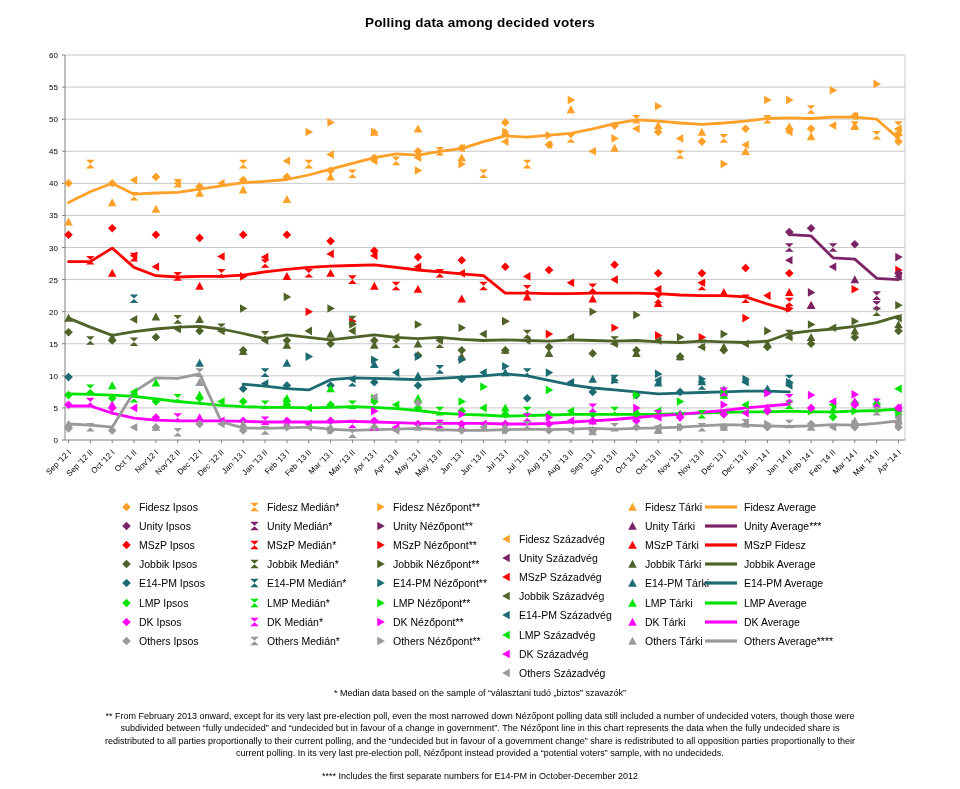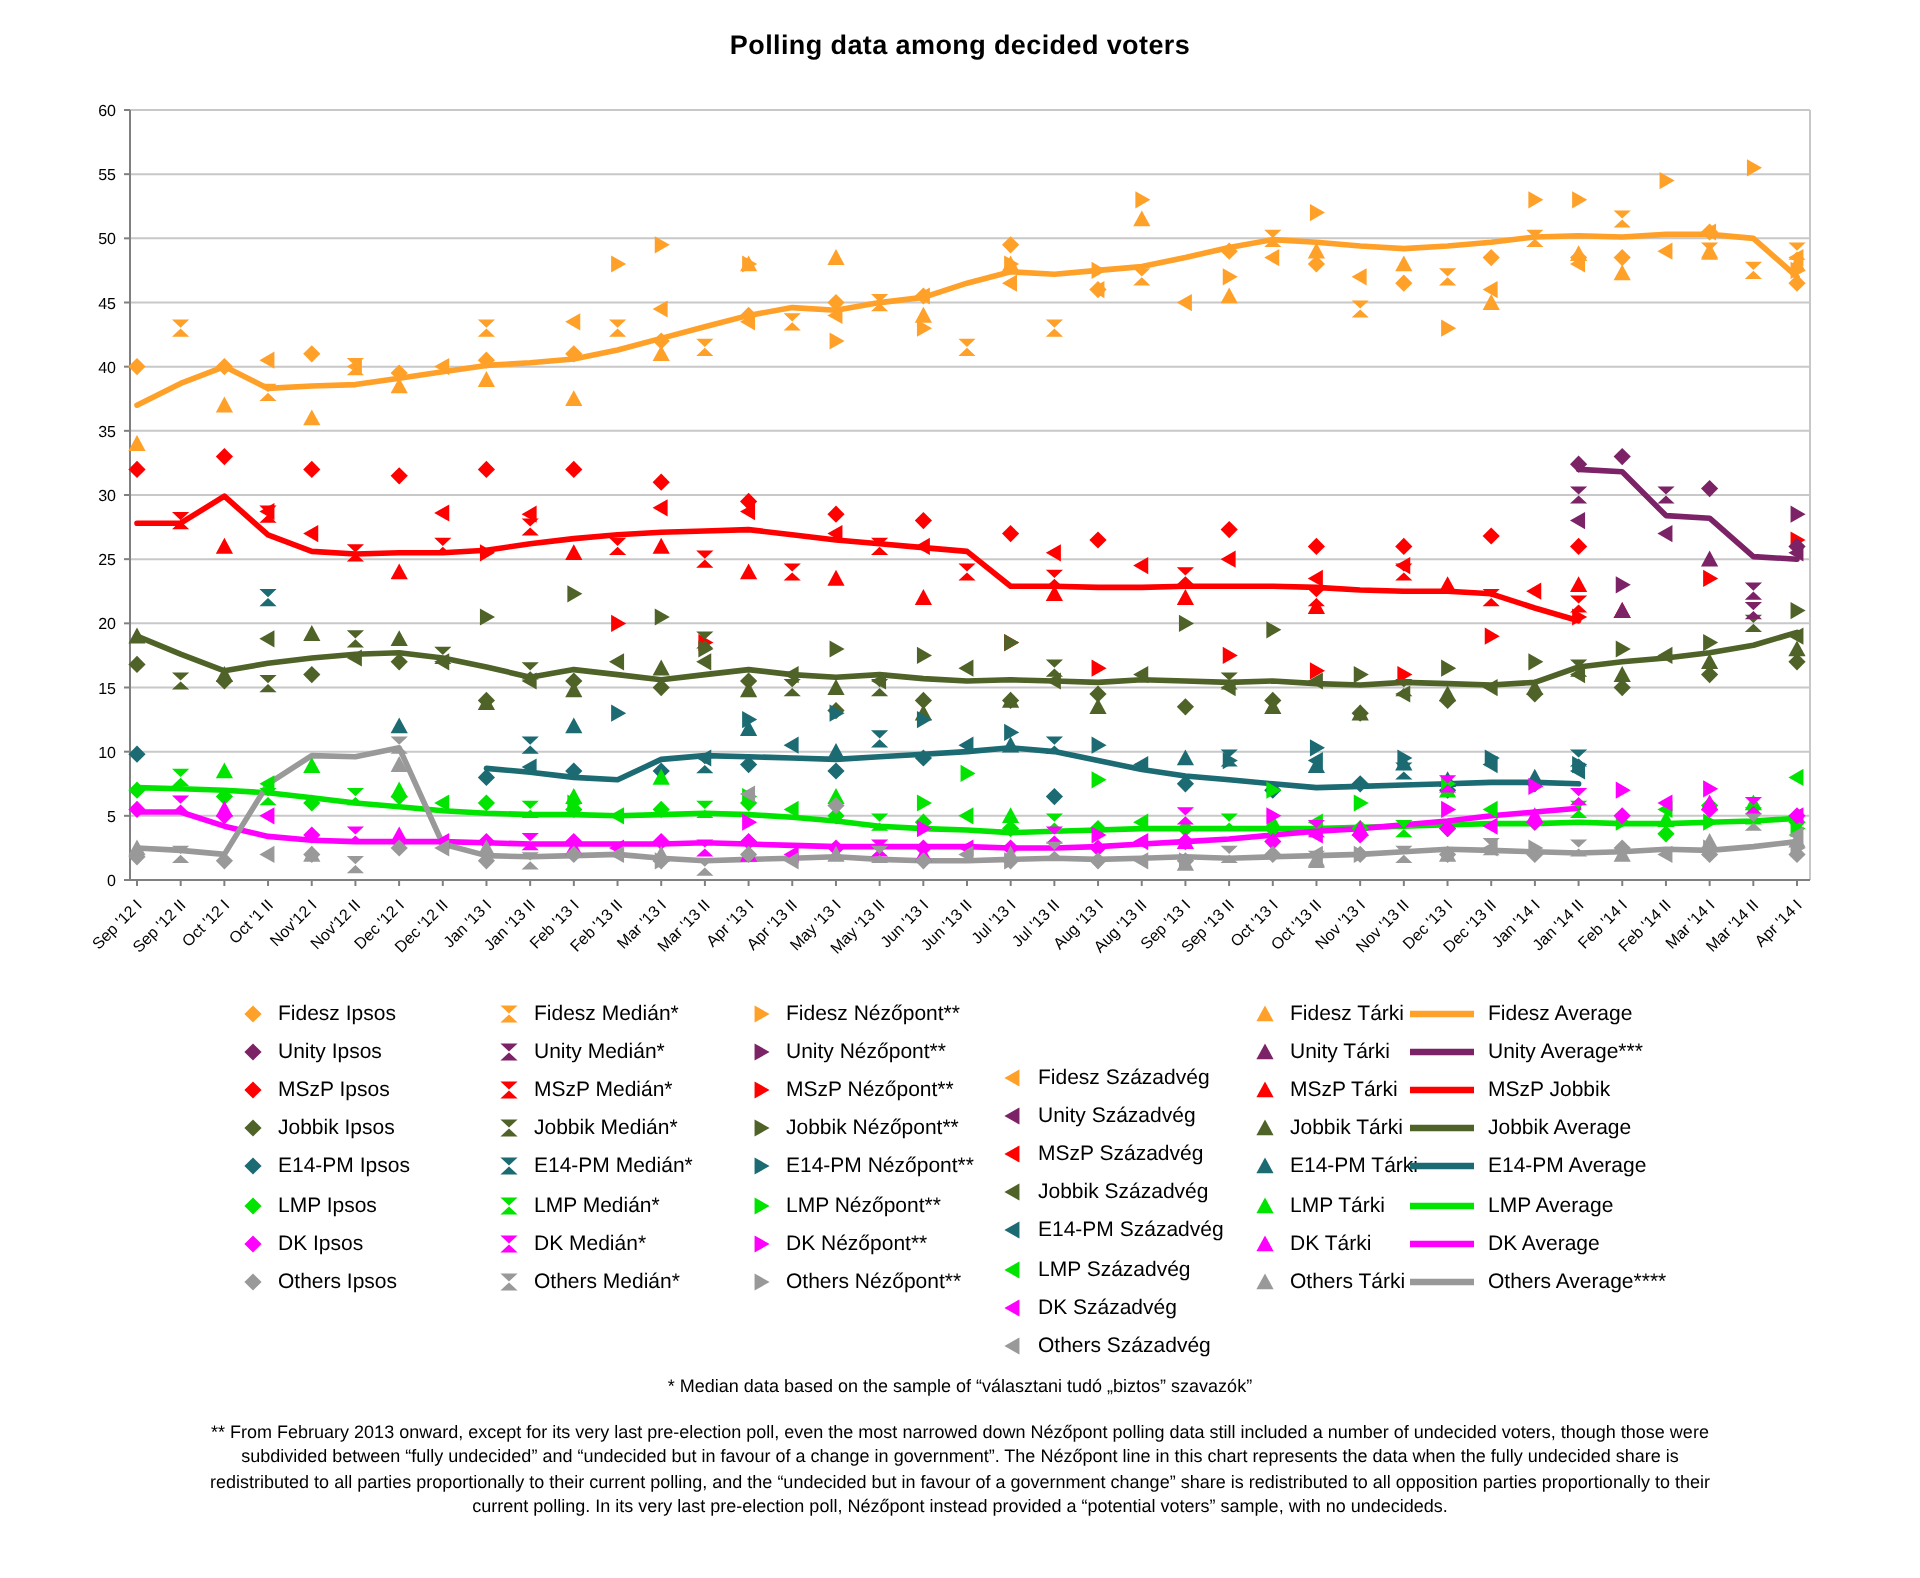--- a/index.html
+++ b/index.html
@@ -912,21 +912,21 @@
         <div class="lg-entry">
           <svg width="34" height="12">
             <line x1="1" x2="33" y1="6" y2="6" stroke="#7B2366" stroke-width="3.2"></line>
           </svg>
           <span>Unity Average***</span>
         </div>
         <div class="lg-entry">
           <svg width="34" height="12">
             <line x1="1" x2="33" y1="6" y2="6" stroke="#FF0000" stroke-width="3.2"></line>
           </svg>
-          <span>MSzP Jobbik</span>
+          <span>MSzP Fidesz</span>
         </div>
         <div class="lg-entry">
           <svg width="34" height="12">
             <line x1="1" x2="33" y1="6" y2="6" stroke="#4F6228" stroke-width="3.2"></line>
           </svg>
           <span>Jobbik Average</span>
         </div>
         <div class="lg-entry">
           <svg width="34" height="12">
             <line x1="1" x2="33" y1="6" y2="6" stroke="#1C6B73" stroke-width="3.2"></line>
@@ -949,14 +949,15 @@
           <svg width="34" height="12">
             <line x1="1" x2="33" y1="6" y2="6" stroke="#999999" stroke-width="3.2"></line>
           </svg>
           <span>Others Average****</span>
         </div>
       </div>
     </div>
   <div id="footnotes">
     <div class="fn">* Median data based on the sample of “választani tudó „biztos” szavazók”</div>
     <div class="fn">** From February 2013 onward, except for its very last pre-election poll, even the most narrowed down Nézőpont polling data still included a number of undecided voters, though those were subdivided between “fully undecided” and “undecided but in favour of a change in government”. The Nézőpont line in this chart represents the data when the fully undecided share is redistributed to all parties proportionally to their current polling, and the “undecided but in favour of a government change” share is redistributed to all opposition parties proportionally to their current polling. In its very last pre-election poll, Nézőpont instead provided a “potential voters” sample, with no undecideds.</div>
+    <div class="fn">**** Includes the first separate numbers for E14-PM in October-December 2012</div>
   </div>
 </div>
 
 </body></html>

